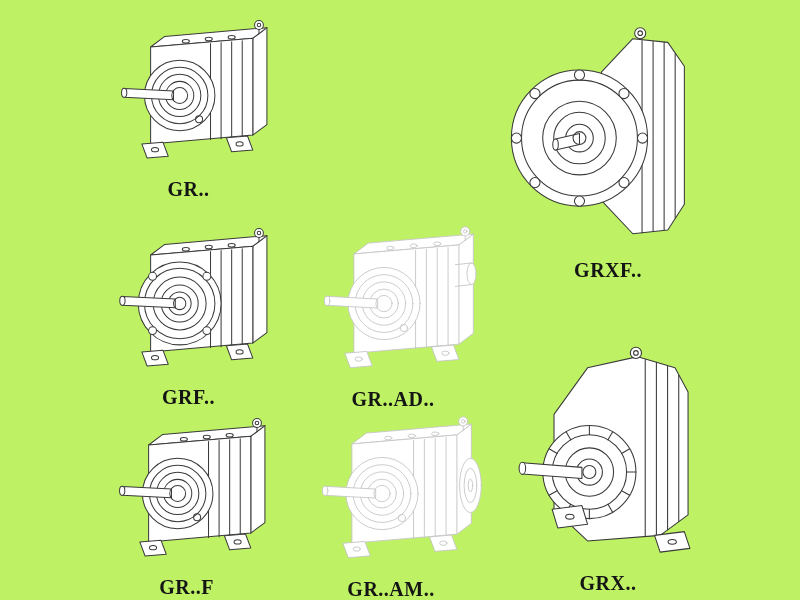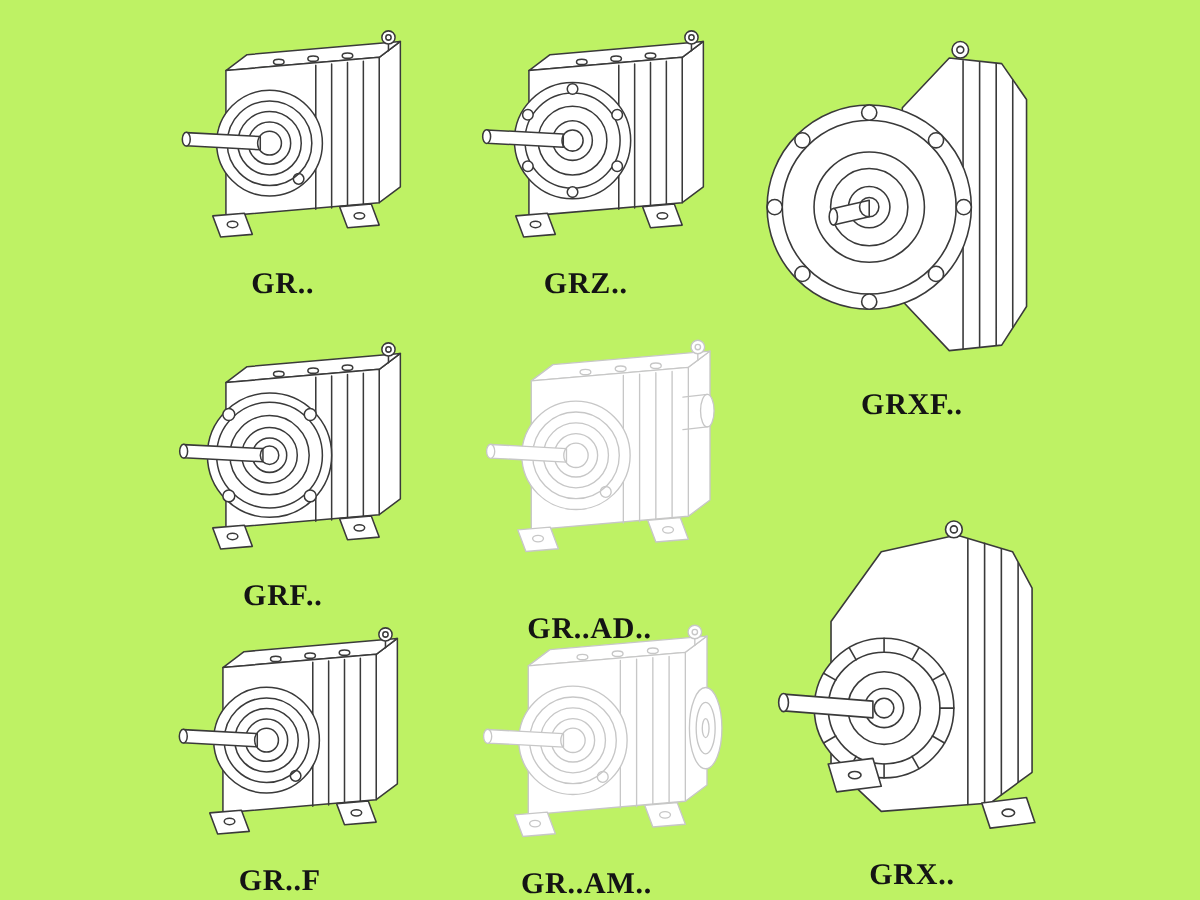--- a/index.html
+++ b/index.html
@@ -173,42 +173,36 @@
 
 <div class="canvas">
 
   <figure class="fig" style="left:96px; top:10px;">
     <svg class="art" viewBox="0 0 210 185" width="185" height="163">
         <use href="#gb-foot"></use>
       </svg>
     <figcaption class="model-label">GR..</figcaption>
   </figure>
 
-  <figure class="fig" style="left:298px; top:10px;">
-    <svg class="art" viewBox="0 0 210 185" width="185" height="163">
-        <use href="#gb-grz"></use>
-      </svg>
-    <figcaption class="model-label">GRZ..</figcaption>
-  </figure>
 
   <figure class="fig" style="left:96px; top:218px;">
     <svg class="art" viewBox="0 0 210 185" width="185" height="163">
         <use href="#gb-grf"></use>
       </svg>
     <figcaption class="model-label">GRF..</figcaption>
   </figure>
 
   <figure class="fig" style="left:502px; top:24px;">
     <svg class="art" viewBox="0 0 230 250" width="212" height="230">
         <use href="#gb-grxf"></use>
       </svg>
     <figcaption class="model-label">GRXF..</figcaption>
   </figure>
 
-  <figure class="fig" style="left:298px; top:216px;gap:20px;">
+  <figure class="fig" style="left:298px; top:216px;">
     <svg class="art ghost" viewBox="0 0 210 185" width="190" height="167">
       <use href="#gb-foot"></use>
       <g>
         <ellipse cx="192" cy="64" rx="5" ry="12" fill="#fff"></ellipse>
         <path d="M192,52 L174,54 M192,76 L174,78" fill="none"></path>
       </g>
     </svg>
     <figcaption class="model-label">GR..AD..</figcaption>
   </figure>
 

